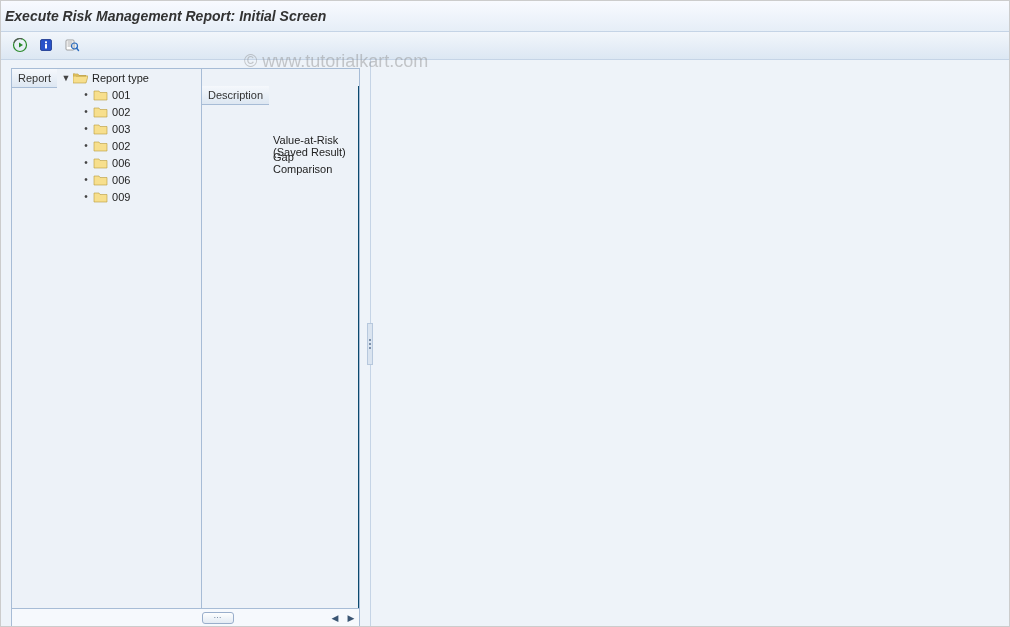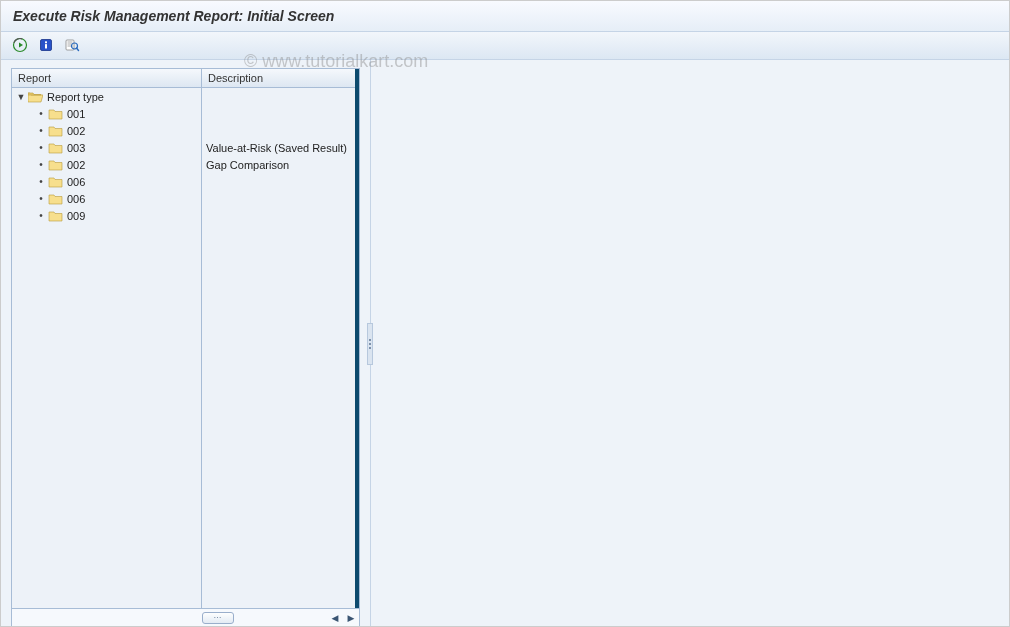--- a/index.html
+++ b/index.html
@@ -9,21 +9,21 @@
       background: #fff;
       width: 1010px;
       height: 627px;
       overflow: hidden;
       border: 1px solid #ccc;
       position: relative;
     }
     .titlebar {
       background: linear-gradient(to bottom, #f8faff 0%, #e6eef7 100%);
       border-bottom: 1px solid #c5d4e6;
-      padding: 7px 12px;
+      padding: 7px 4px;
       font-family: Verdana, Arial, sans-serif;
       font-size: 14px;
       font-weight: bold;
       font-style: italic;
       color: #333;
     }
     .toolbar {
       background: linear-gradient(to bottom, #f2f6fb 0%, #dce7f3 100%);
       border-bottom: 1px solid #c5d4e6;
       padding: 4px 8px;
@@ -65,29 +65,30 @@
       overflow: hidden;
     }
     .tree-body {
       flex: 1;
       display: flex;
       overflow: hidden;
       background: #edf2f8;
     }
     .col {
       display: flex;
-      flex-direction: column;
+      flex-direction: row;
     }
     .col-report {
       width: 190px;
       border-right: 1px solid #a7bcd6;
     }
     .col-desc {
       flex: 1;
-      border-right: 4px solid #0c4a6e;
+      border-right: 1px solid #0c4a6e;
+      margin-top: 17px;
     }
     .col-header {
       background: linear-gradient(to bottom, #f5f8fc 0%, #dde7f2 100%);
       border-bottom: 1px solid #a7bcd6;
       padding: 3px 6px;
       color: #333;
       font-size: 11px;
       height: 19px;
     }
     .col-rows {

